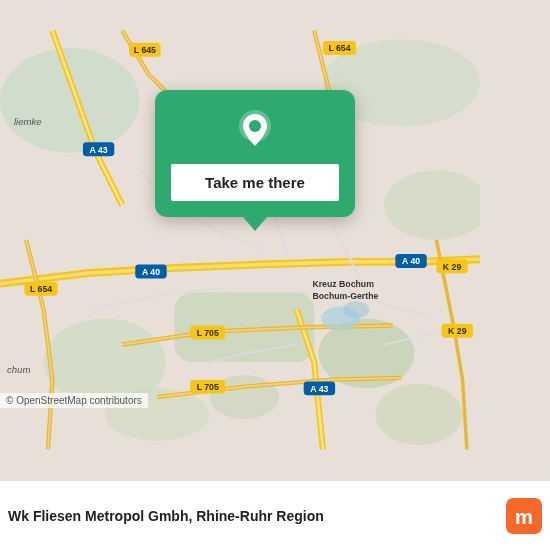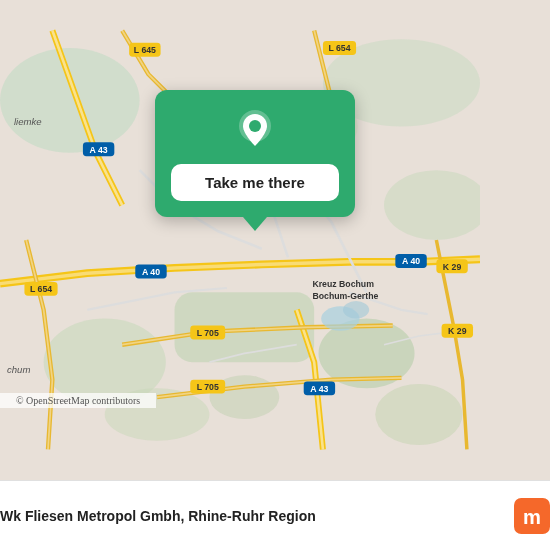--- a/index.html
+++ b/index.html
@@ -45,21 +45,21 @@
     .popup-pin {
       width: 44px;
       height: 44px;
       margin-bottom: 12px;
     }
 
     .popup-btn {
       background: white;
       color: #222;
       border: none;
-      border-radius: 10px;
+      border-radius: 2px;
       padding: 10px 18px;
       font-size: 15px;
       font-weight: 600;
       cursor: pointer;
       width: 100%;
       text-align: center;
     }
 
     
     .popup-card::after {
@@ -75,21 +75,21 @@
       border-top: 14px solid #2eaa6e;
     }
 
     
     .bottom-bar {
       width: 550px;
       height: 70px;
       background: white;
       display: flex;
       align-items: center;
-      padding: 0 0;
+      padding: 0 8px;
       border-top: 1px solid #e0e0e0;
       position: relative;
     }
 
     .bottom-bar-text {
       flex: 1;
     }
 
     .bottom-bar-title {
       font-size: 14px;
@@ -108,25 +108,24 @@
       height: 36px;
     }
 
     .copyright-bar {
       position: absolute;
       bottom: 72px;
       left: 0;
       background: rgba(255,255,255,0.75);
       font-size: 10px;
       color: #555;
-      padding: 2px 16px;
+      padding: 2px 6px;
       display: flex;
       align-items: center;
       gap: 3px;
-      font-family: Liberation Serif, serif;
     }
   </style>
 </head>
 <body>
 
 <div id="map-container">
   
   <svg id="map-svg" viewBox="0 0 550 480" xmlns="http://www.w3.org/2000/svg">
 
     <rect width="550" height="480" fill="#e8e0d8"></rect>

